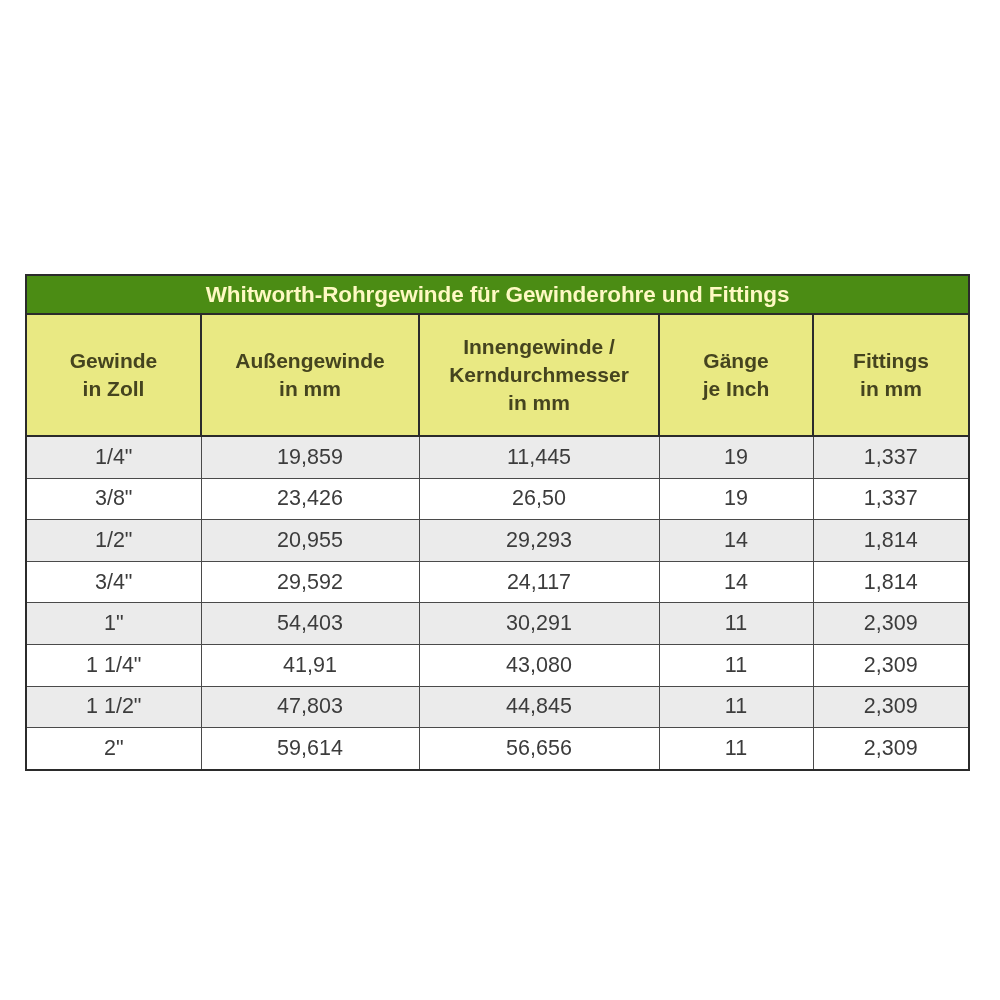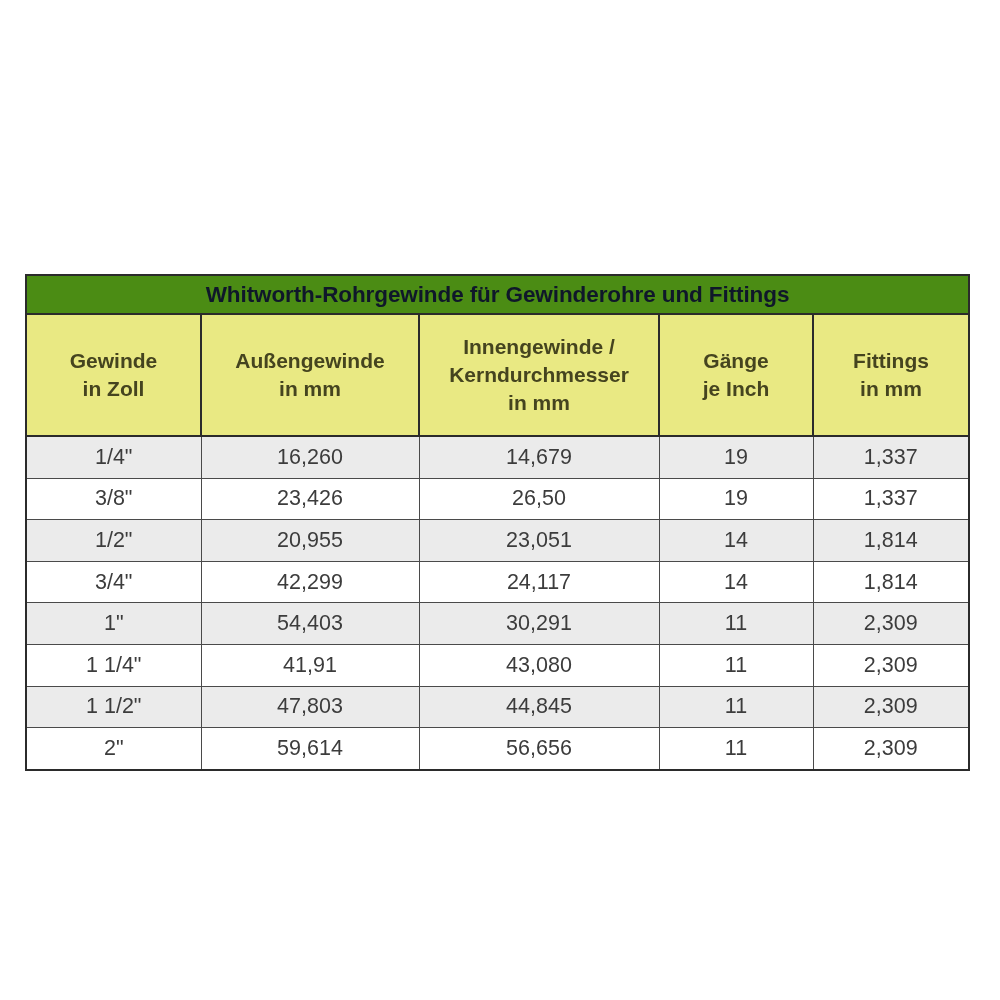--- a/index.html
+++ b/index.html
@@ -32,21 +32,21 @@
     border: 2px solid #2b2b2b;
   }
   table.spec-table col.c1 { width: 175px; }
   table.spec-table col.c2 { width: 218px; }
   table.spec-table col.c3 { width: 240px; }
   table.spec-table col.c4 { width: 154px; }
   table.spec-table col.c5 { width: 156px; }
 
   .title-cell {
     background: #4b8c14;
-    color: #0f172a;
+    color: #fef9c3;
     font-size: 22.5px;
     font-weight: bold;
     text-align: center;
     letter-spacing: -0.1px;
     height: 37px;
     padding: 0 4px;
     border: 2px solid #2b2b2b;
     white-space: nowrap;
   }
   th.head-cell {
@@ -113,42 +113,42 @@
           </th>
           <th class="head-cell">
             <span class="hdr-line">Fittings</span>
             <span class="hdr-line">in mm</span>
           </th>
         </tr>
       </thead>
       <tbody>
         <tr class="row-odd">
           <td class="data-cell">1/4"</td>
-          <td class="data-cell">16,260</td>
-          <td class="data-cell">14,679</td>
+          <td class="data-cell">19,859</td>
+          <td class="data-cell">11,445</td>
           <td class="data-cell">19</td>
           <td class="data-cell">1,337</td>
         </tr>
         <tr class="row-even">
           <td class="data-cell">3/8"</td>
           <td class="data-cell">23,426</td>
           <td class="data-cell">26,50</td>
           <td class="data-cell">19</td>
           <td class="data-cell">1,337</td>
         </tr>
         <tr class="row-odd">
           <td class="data-cell">1/2"</td>
           <td class="data-cell">20,955</td>
-          <td class="data-cell">23,051</td>
+          <td class="data-cell">29,293</td>
           <td class="data-cell">14</td>
           <td class="data-cell">1,814</td>
         </tr>
         <tr class="row-even">
           <td class="data-cell">3/4"</td>
-          <td class="data-cell">42,299</td>
+          <td class="data-cell">29,592</td>
           <td class="data-cell">24,117</td>
           <td class="data-cell">14</td>
           <td class="data-cell">1,814</td>
         </tr>
         <tr class="row-odd">
           <td class="data-cell">1"</td>
           <td class="data-cell">54,403</td>
           <td class="data-cell">30,291</td>
           <td class="data-cell">11</td>
           <td class="data-cell">2,309</td>

